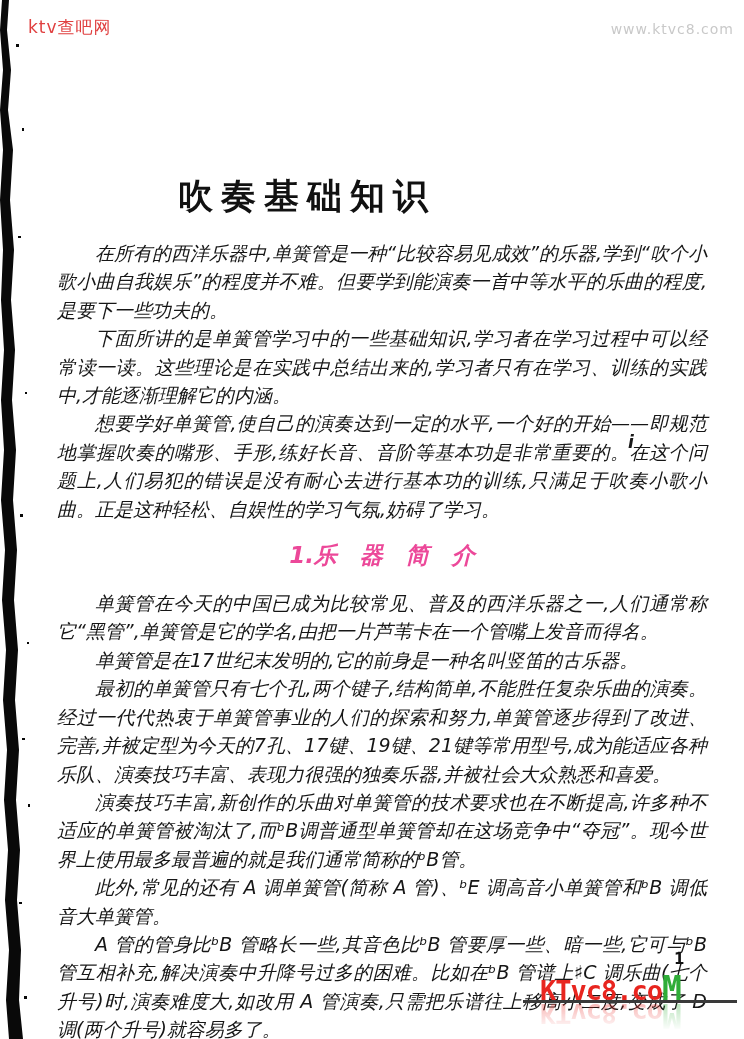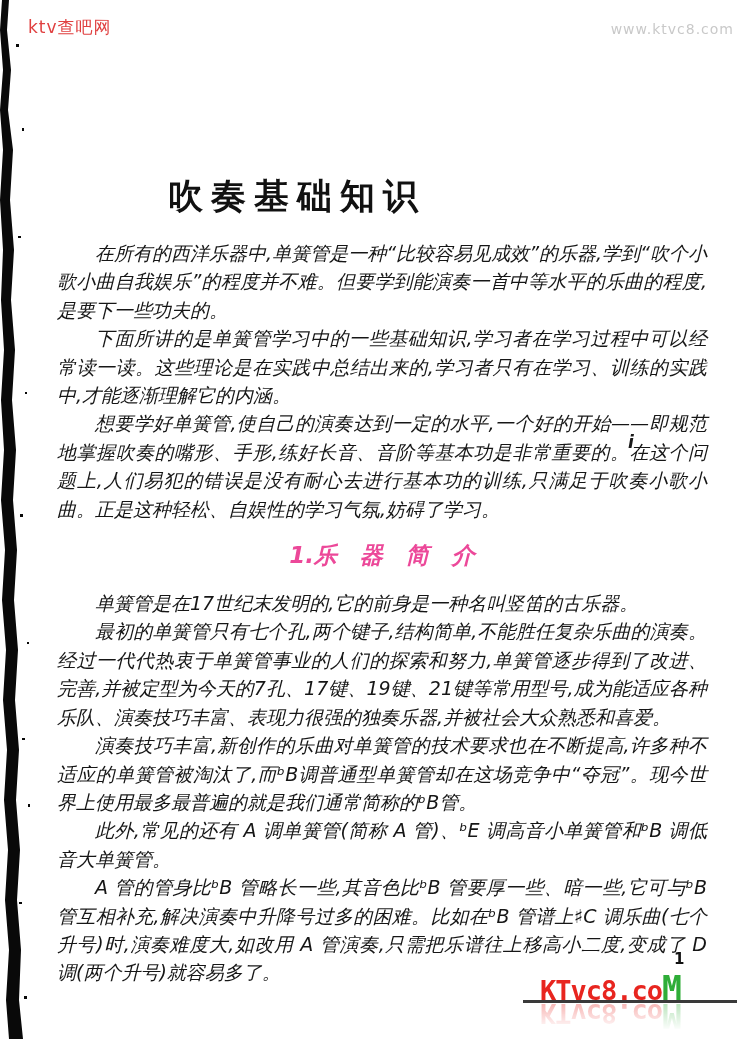--- a/index.html
+++ b/index.html
@@ -16,21 +16,21 @@
   .hdr-left{
     position:absolute;left:28px;top:16px;
     font-size:17px;font-weight:normal;color:#e04040;letter-spacing:1px;
   }
   .hdr-right{
     position:absolute;right:10px;top:21px;
     font-size:14px;color:#c9c9c9;letter-spacing:1px;
   }
   
   .doc-title{
-    position:absolute;left:3px;top:150px;width:588px;
+    position:absolute;left:13px;top:150px;width:588px;
     text-align:center;font-size:35px;font-weight:bold;color:#111;
     letter-spacing:8px;
   }
   
   .body-col{
     position:absolute;left:57px;top:239px;width:650px;
     font-size:19px;line-height:28.4px;color:#161616;
     text-align:justify;
   }
   .body-col p{margin:0;text-indent:2em;word-break:break-all;font-style:italic;}
@@ -97,20 +97,21 @@
 
 <h1 class="doc-title">吹奏基础知识</h1>
 
 <div class="body-col">
   <p>在所有的西洋乐器中,单簧管是一种“比较容易见成效”的乐器,学到“吹个小歌小曲自我娱乐”的程度并不难。但要学到能演奏一首中等水平的乐曲的程度,是要下一些功夫的。</p>
   <p>下面所讲的是单簧管学习中的一些基础知识,学习者在学习过程中可以经常读一读。这些理论是在实践中总结出来的,学习者只有在学习、训练的实践中,才能逐渐理解它的内涵。</p>
   <p>想要学好单簧管,使自己的演奏达到一定的水平,一个好的开始——即规范地掌握吹奏的嘴形、手形,练好长音、音阶等基本功是非常重要的。在这个问题上,人们易犯的错误是没有耐心去进行基本功的训练,只满足于吹奏小歌小曲。正是这种轻松、自娱性的学习气氛,妨碍了学习。</p>
 
   <p class="sec-heading">1.乐　器　简　介</p>
 
+  <p>单簧管在今天的中国已成为比较常见、普及的西洋乐器之一,人们通常称它“黑管”,单簧管是它的学名,由把一片芦苇卡在一个管嘴上发音而得名。</p>
   <p>单簧管是在17世纪末发明的,它的前身是一种名叫竖笛的古乐器。</p>
   <p>最初的单簧管只有七个孔,两个键子,结构简单,不能胜任复杂乐曲的演奏。经过一代代热衷于单簧管事业的人们的探索和努力,单簧管逐步得到了改进、完善,并被定型为今天的7孔、17键、19键、21键等常用型号,成为能适应各种乐队、演奏技巧丰富、表现力很强的独奏乐器,并被社会大众熟悉和喜爱。</p>
   <p>演奏技巧丰富,新创作的乐曲对单簧管的技术要求也在不断提高,许多种不适应的单簧管被淘汰了,而ᵇB调普通型单簧管却在这场竞争中“夺冠”。现今世界上使用最多最普遍的就是我们通常简称的ᵇB管。</p>
   <p>此外,常见的还有 A 调单簧管(简称 A 管)、ᵇE 调高音小单簧管和ᵇB 调低音大单簧管。</p>
   <p>A 管的管身比ᵇB 管略长一些,其音色比ᵇB 管要厚一些、暗一些,它可与ᵇB 管互相补充,解决演奏中升降号过多的困难。比如在ᵇB 管谱上♯C 调乐曲(七个升号)时,演奏难度大,如改用 A 管演奏,只需把乐谱往上移高小二度,变成了 D 调(两个升号)就容易多了。</p>
 
 </div>
 
 <div class="stray-mark">i</div>
 

